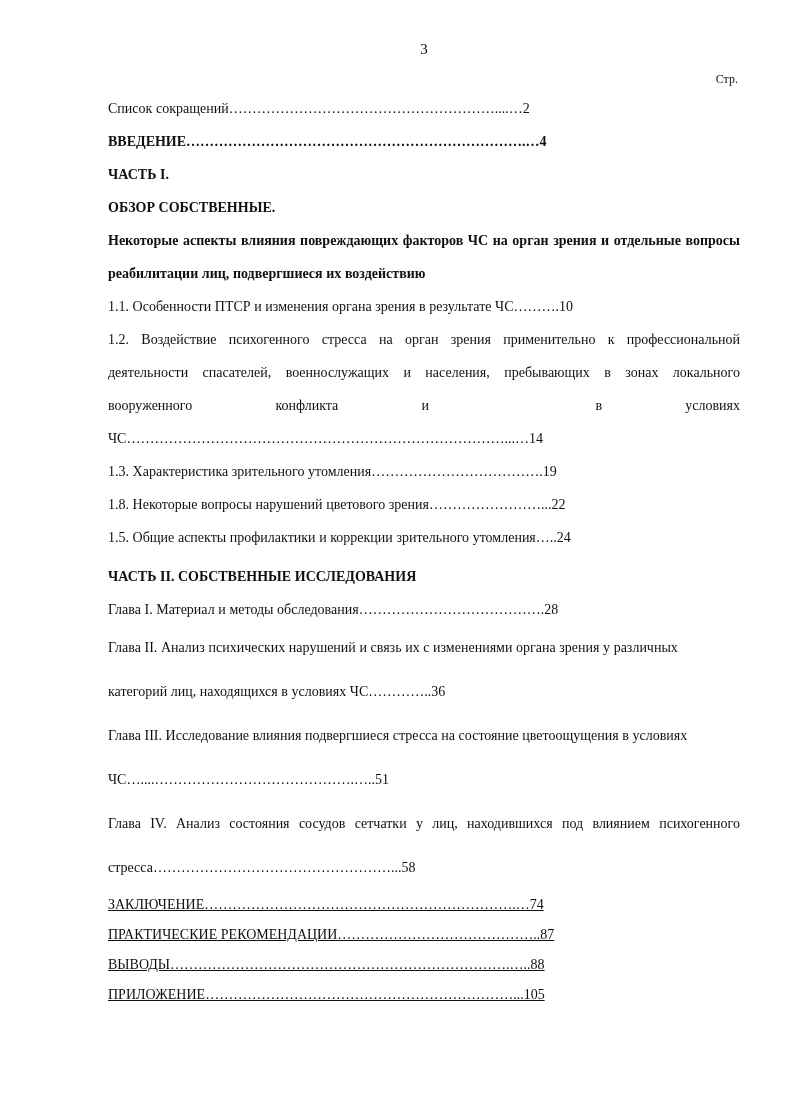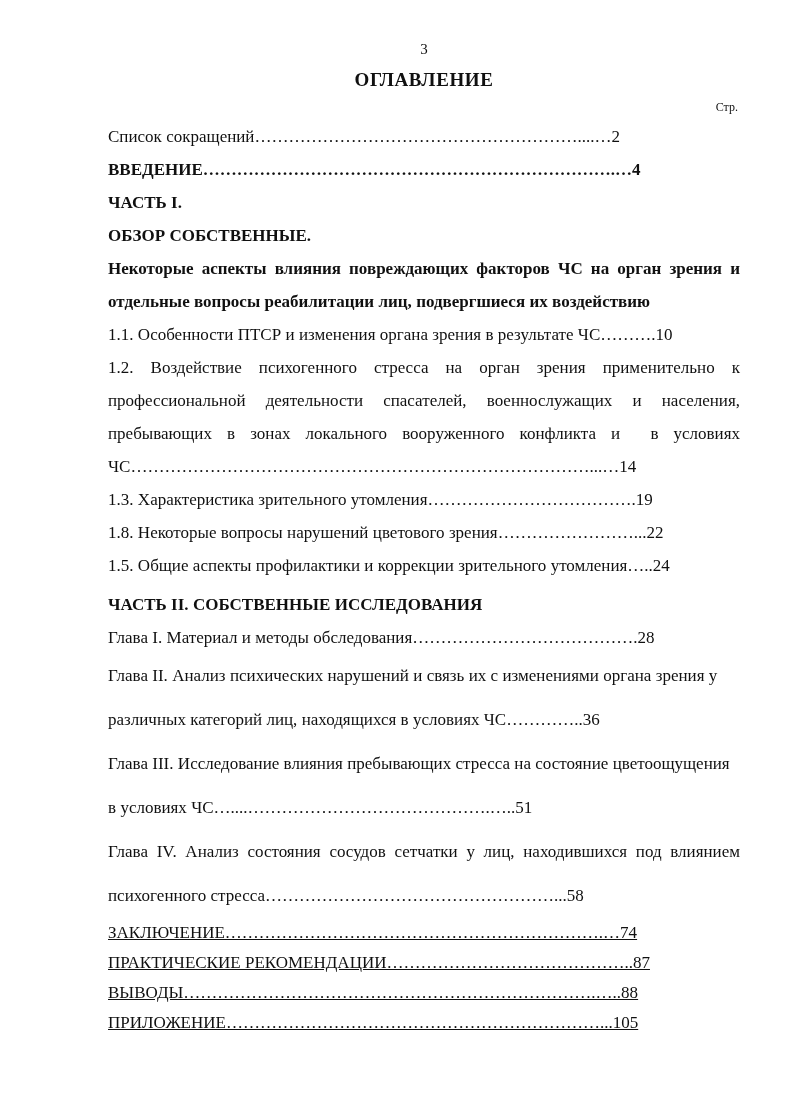--- a/index.html
+++ b/index.html
@@ -54,21 +54,21 @@
   .pages-label {
     text-align: right;
     font-size: 12px;
     line-height: 22px;
     margin: 0 0 2px 0;
     padding-right: 2px;
   }
 
   
   .entry {
-    font-size: 17px;
+    font-size: 14px;
     line-height: 33px;
     margin: 0;
     text-align: left;
     white-space: pre-wrap;
     word-spacing: 0.1px;
   }
   .entry.bold { font-weight: bold; }
   .entry.justify {
     text-align: justify;
     text-align-last: left;
@@ -78,21 +78,20 @@
   .entry.compact { line-height: 30px; text-decoration: underline; }
 </style>
 </head>
 <body>
 
 <div class="page">
   <div class="content">
 
     <div class="folio">3</div>
 
-    <div class="doc-title">ОГЛАВЛЕНИЕ</div>
 
     <div class="pages-label">Стр.</div>
 
     <div class="entry">Список сокращений…………………………………………………....…2</div>
 
     <div class="entry bold">ВВЕДЕНИЕ……………………………………………………………….…4</div>
 
     <div class="entry bold">ЧАСТЬ I.</div>
 
     <div class="entry bold">ОБЗОР СОБСТВЕННЫЕ.</div>
@@ -108,21 +107,21 @@
     <div class="entry">1.8. Некоторые вопросы нарушений цветового зрения……………………...22</div>
 
     <div class="entry">1.5. Общие аспекты профилактики и коррекции зрительного утомления…..24</div>
 
     <div class="entry bold heading-gap">ЧАСТЬ II. СОБСТВЕННЫЕ ИССЛЕДОВАНИЯ</div>
 
     <div class="entry">Глава I. Материал и методы обследования………………………………….28</div>
 
     <div class="entry tight">Глава II. Анализ психических нарушений и связь их с изменениями органа зрения у различных категорий лиц, находящихся в условиях ЧС…………..36</div>
 
-    <div class="entry tight">Глава III. Исследование влияния пребывающих стресса на состояние цветоощущения в условиях ЧС…....…………………………………….…..51</div>
+    <div class="entry tight">Глава III. Исследование влияния подвергшиеся стресса на состояние цветоощущения в условиях ЧС…....…………………………………….…..51</div>
 
     <div class="entry tight justify">Глава IV. Анализ состояния сосудов сетчатки у лиц, находившихся под влиянием психогенного стресса……………………………………………...58</div>
 
     <div class="entry compact">ЗАКЛЮЧЕНИЕ………………………………………………………….…74</div>
 
     <div class="entry compact">ПРАКТИЧЕСКИЕ РЕКОМЕНДАЦИИ……………………………………..87</div>
 
     <div class="entry compact">ВЫВОДЫ……………………………………………………………….…..88</div>
 
 

